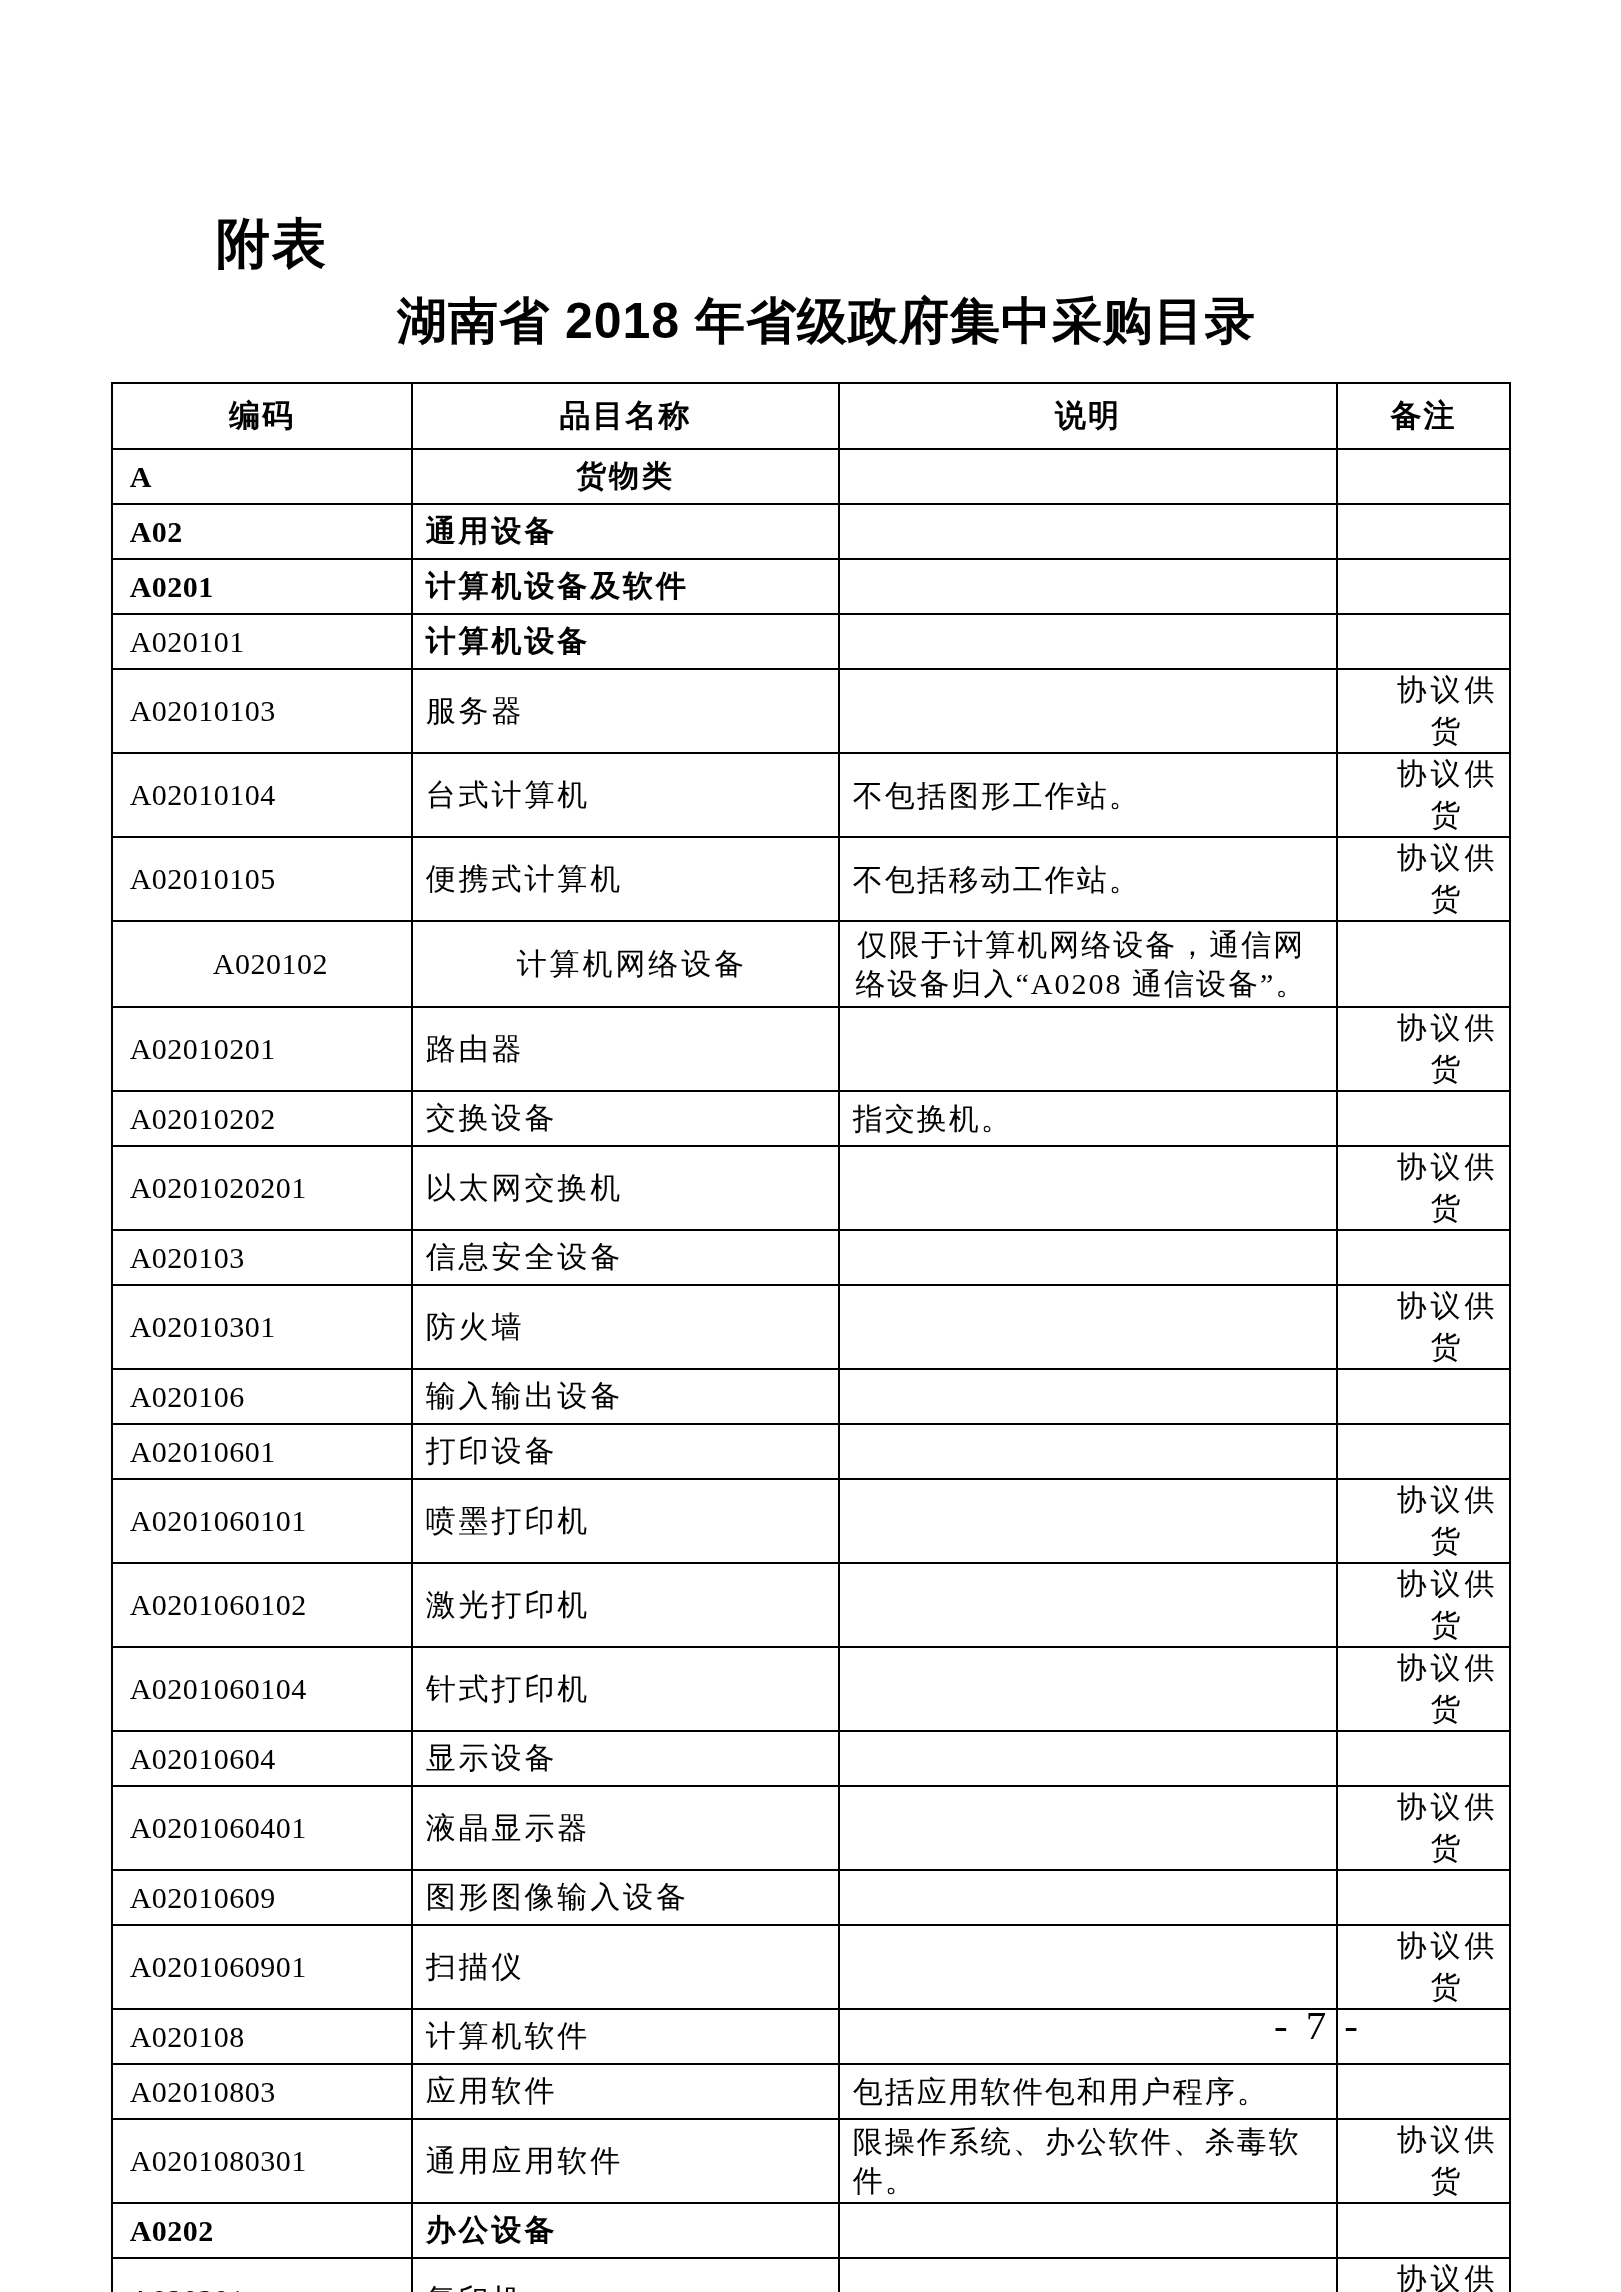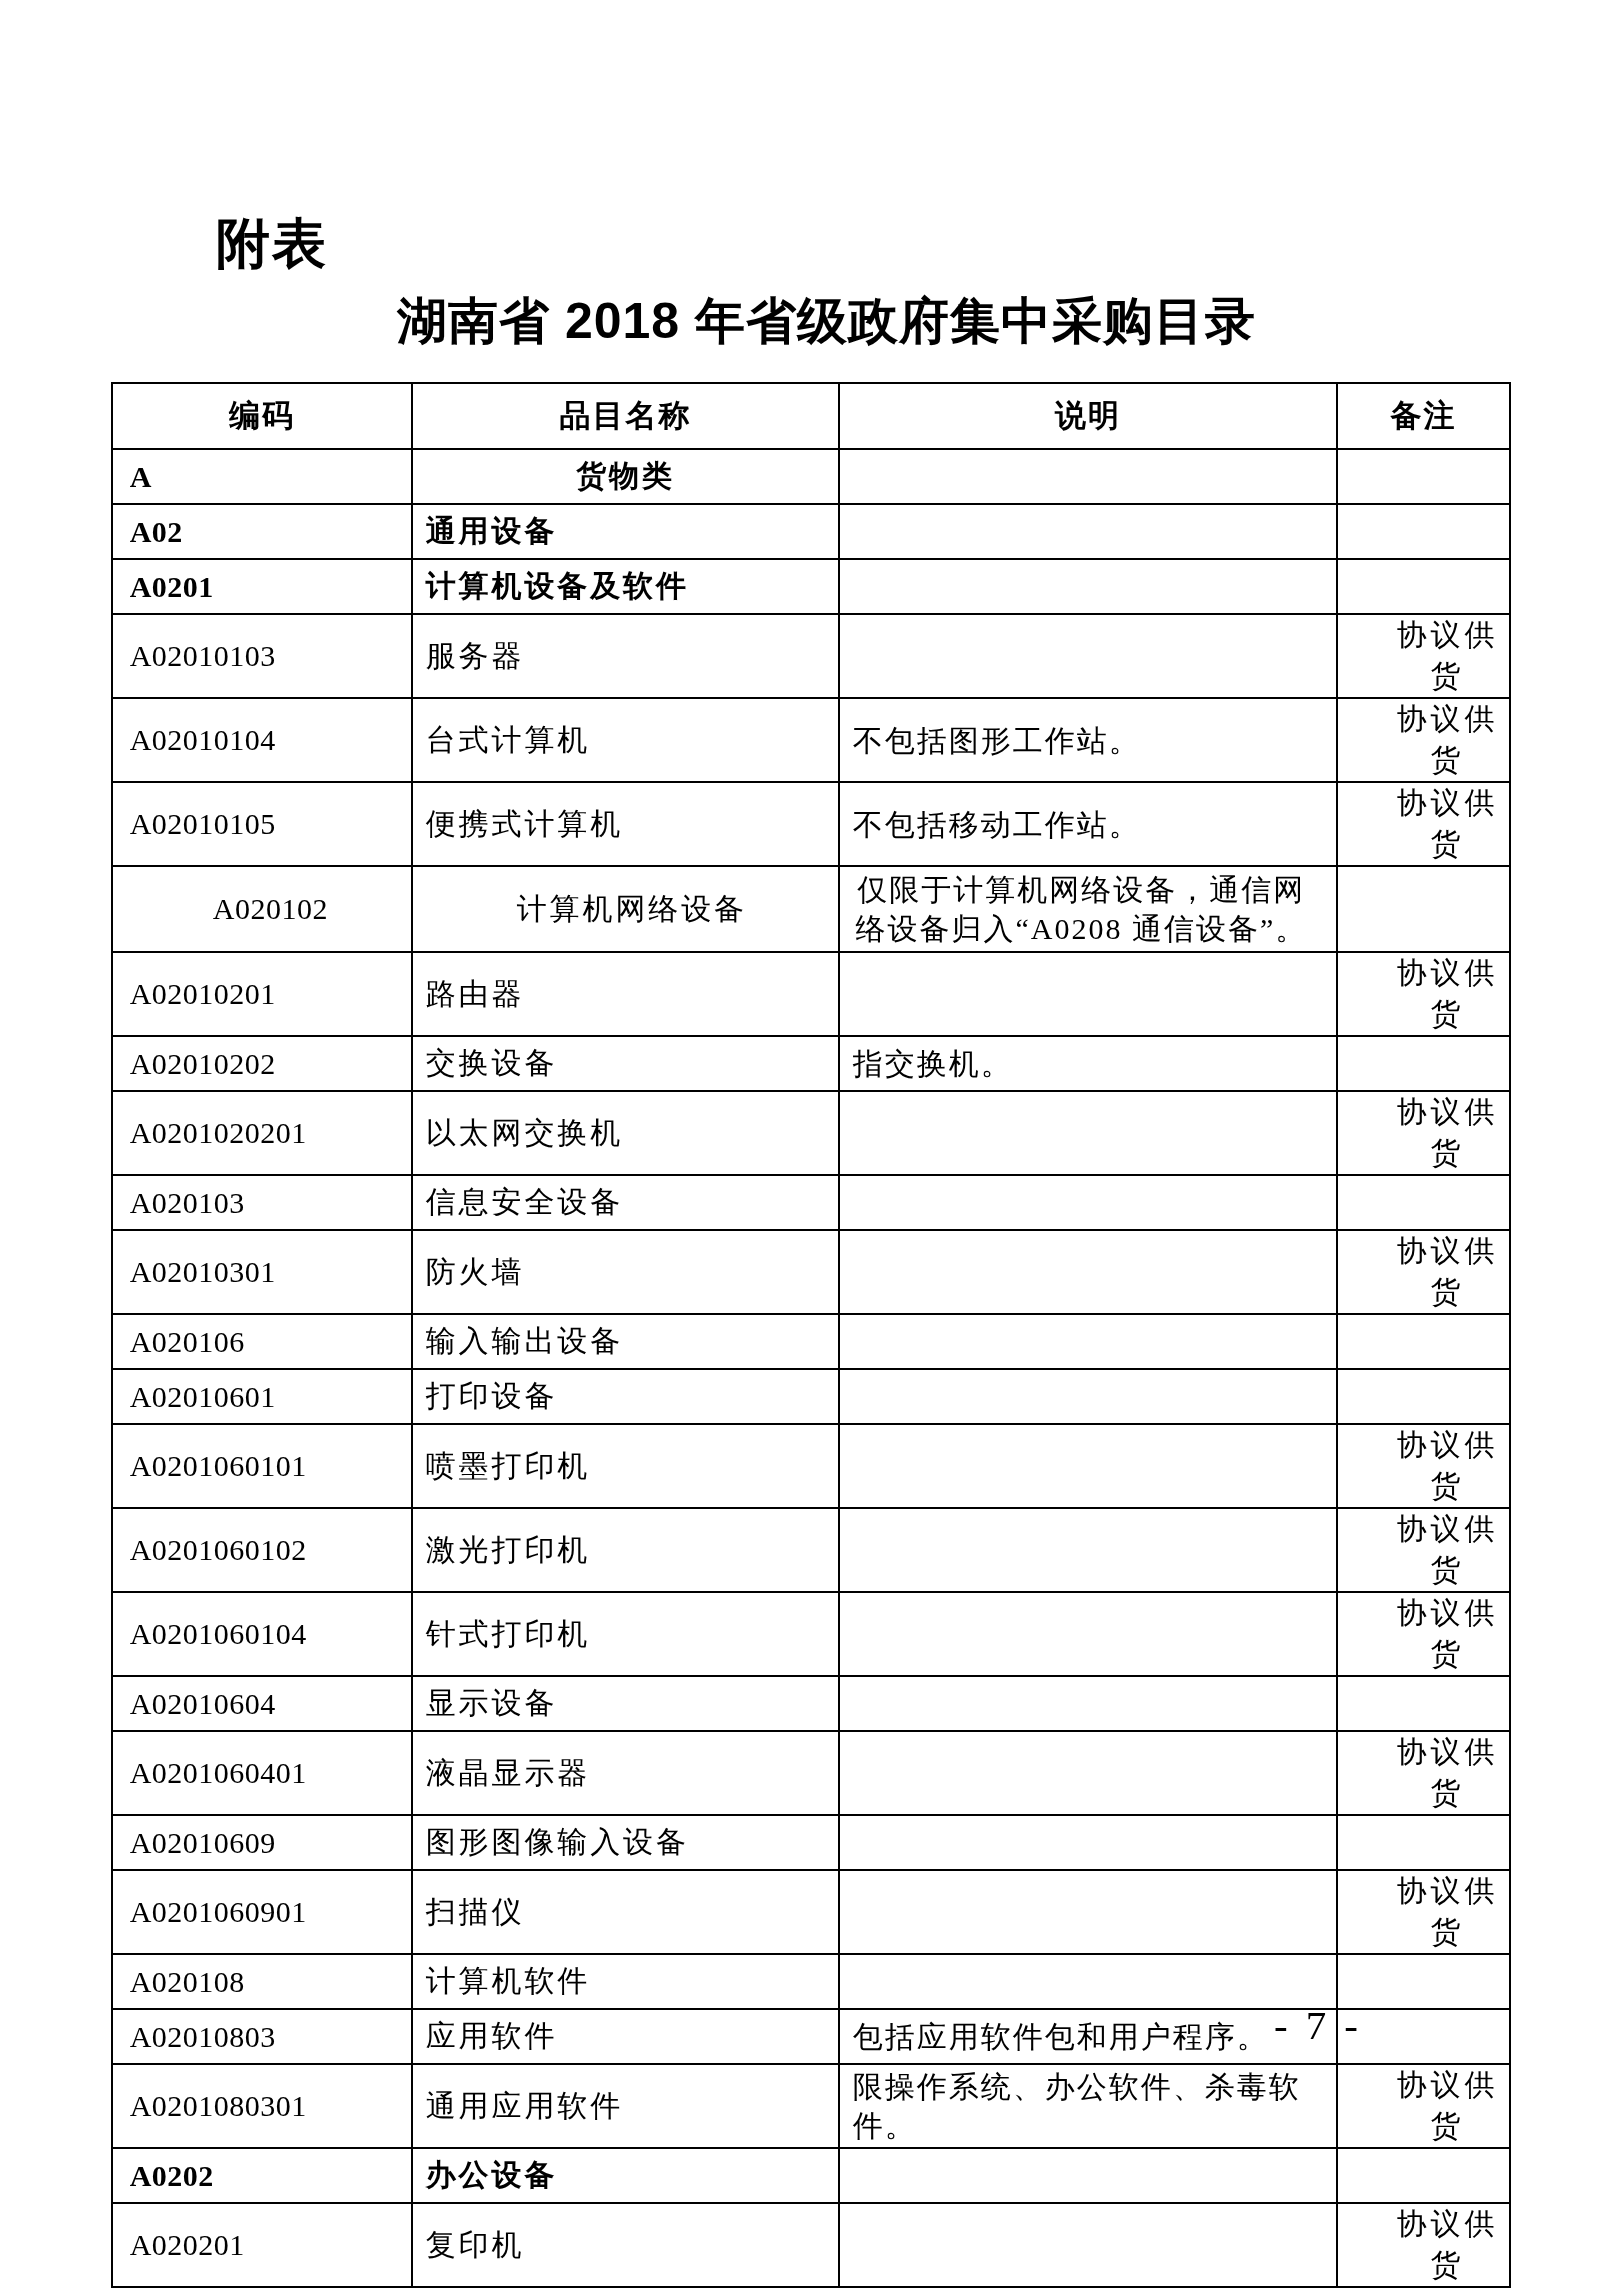--- a/index.html
+++ b/index.html
@@ -123,20 +123,26 @@
         <td class="c-desc"></td>
         <td class="c-note"></td>
       </tr>
       <tr>
         <td class="c-code b">A0201</td>
         <td class="c-name b">计算机设备及软件</td>
         <td class="c-desc"></td>
         <td class="c-note"></td>
       </tr>
       <tr>
+        <td class="c-code">A020101</td>
+        <td class="c-name b">计算机设备</td>
+        <td class="c-desc"></td>
+        <td class="c-note"></td>
+      </tr>
+      <tr>
         <td class="c-code">A02010103</td>
         <td class="c-name">服务器</td>
         <td class="c-desc"></td>
         <td class="c-note">协议供货</td>
       </tr>
       <tr>
         <td class="c-code">A02010104</td>
         <td class="c-name">台式计算机</td>
         <td class="c-desc">不包括图形工作站。</td>
         <td class="c-note">协议供货</td>

